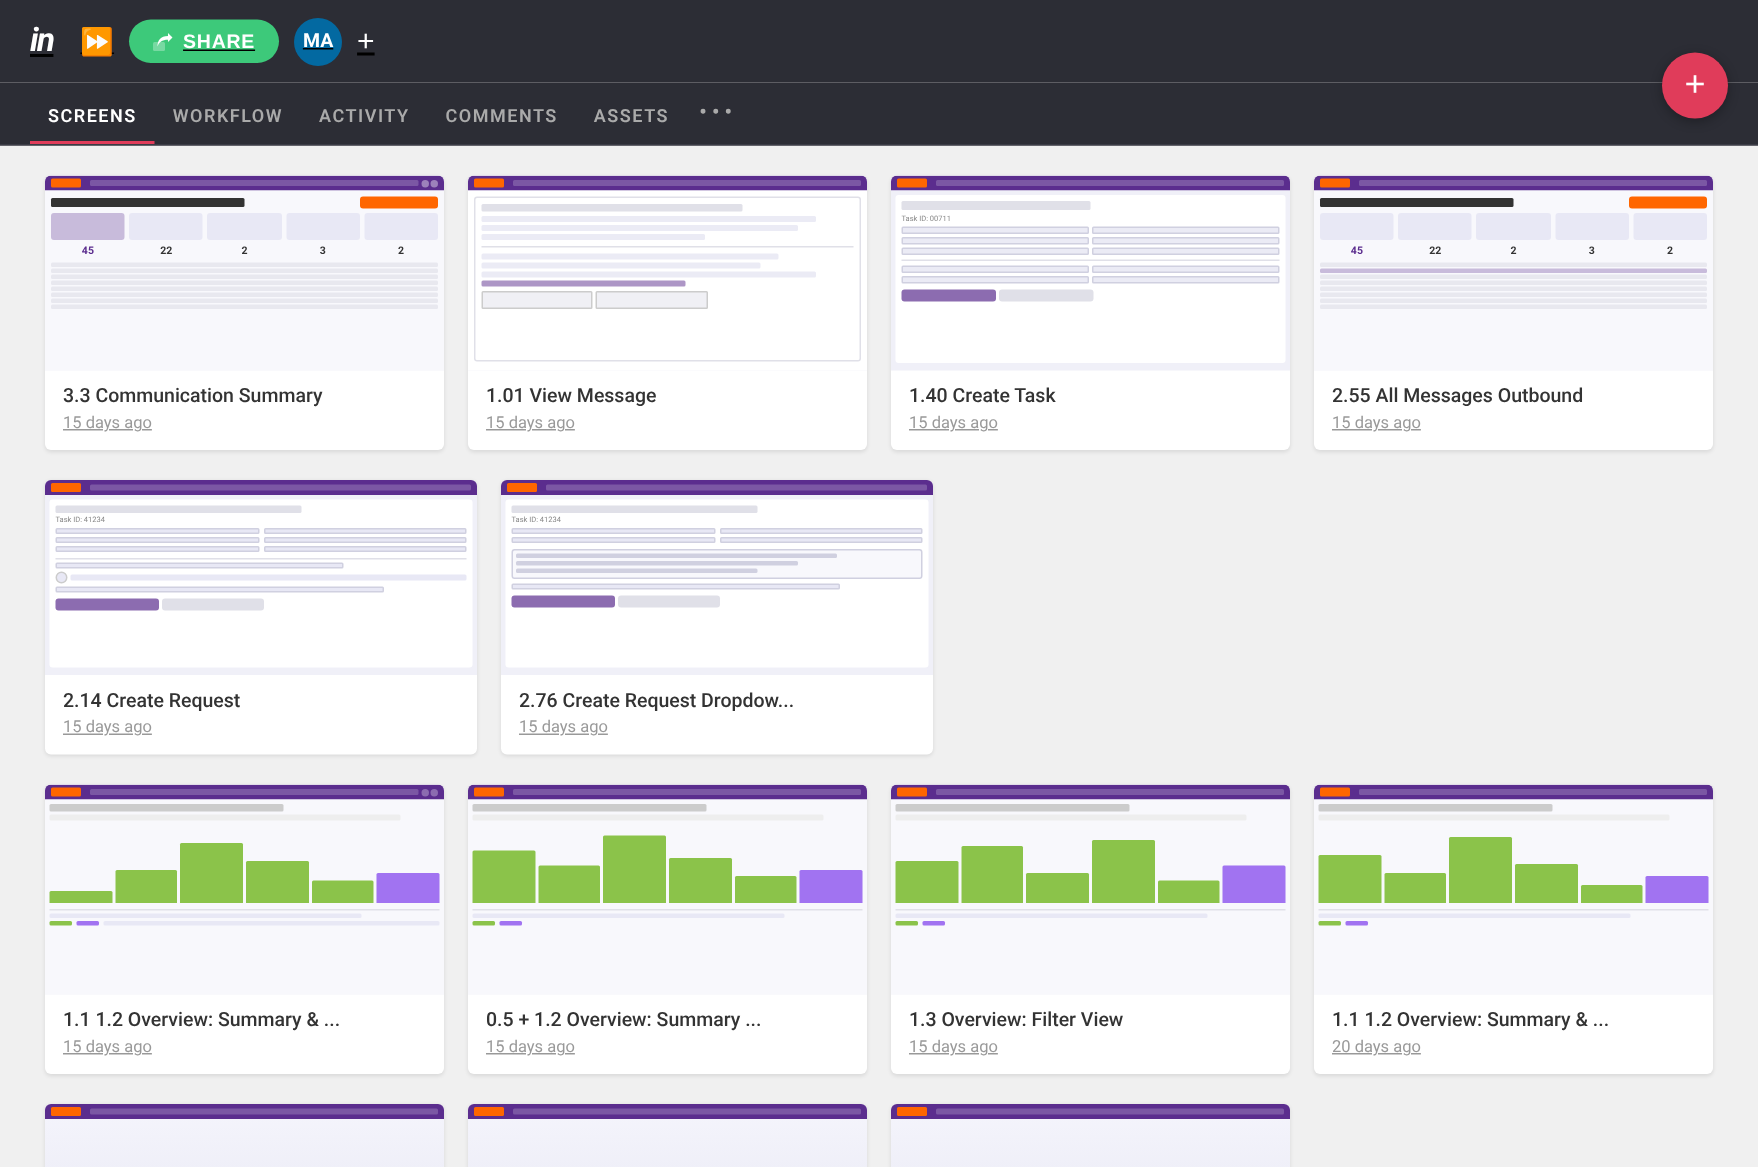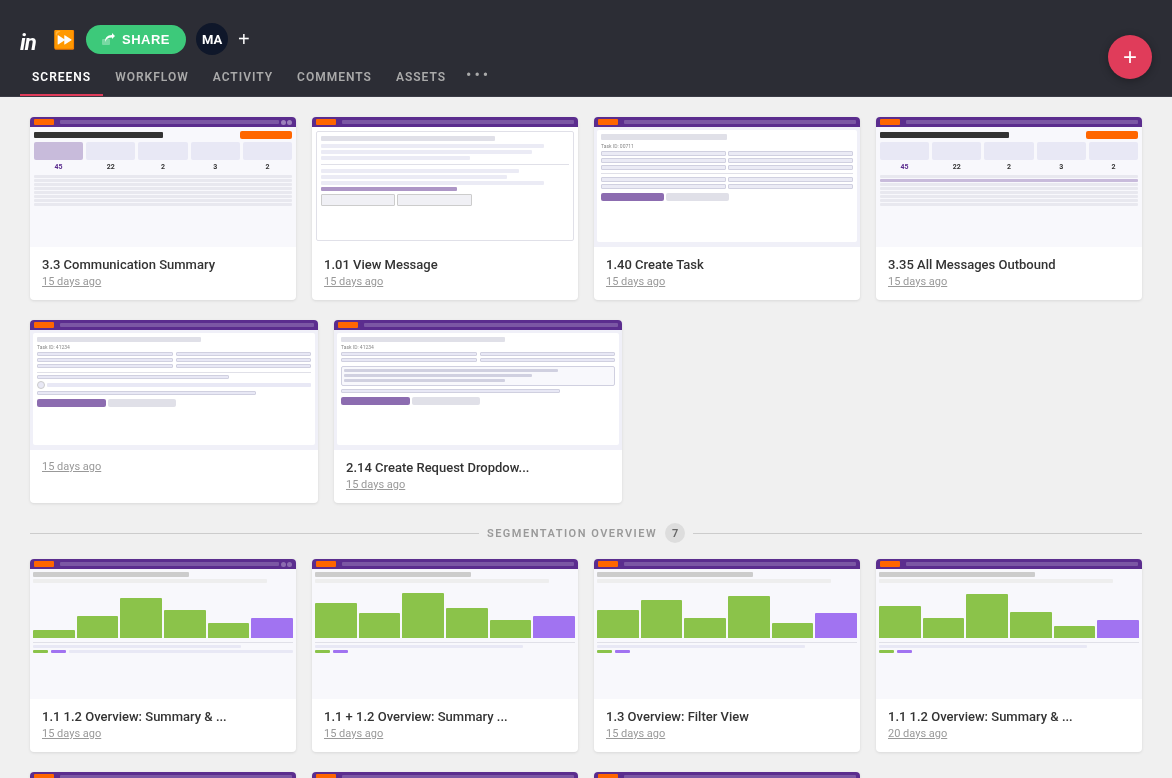--- a/index.html
+++ b/index.html
@@ -8,23 +8,24 @@
       background: #f0f0f0;
       min-height: 778px;
       width: 1172px;
       overflow-x: hidden;
     }
     
     .header {
       background: #2c2d35;
       height: 55px;
       display: flex;
-      align-items: flex-end;
+      align-items: center;
       padding: 0 20px;
       position: relative;
+      text-decoration: underline;
     }
     .header-logo {
       color: white;
       font-size: 22px;
       font-style: italic;
       font-weight: bold;
       margin-right: 18px;
       letter-spacing: -1px;
     }
     .header-title {
@@ -53,21 +54,21 @@
       letter-spacing: 0.5px;
     }
     .share-icon-svg {
       width: 14px;
       height: 14px;
     }
     .avatar-circle {
       width: 32px;
       height: 32px;
       border-radius: 50%;
-      background: #0f172a;
+      background: #0369a1;
       display: flex;
       align-items: center;
       justify-content: center;
       color: white;
       font-size: 13px;
       font-weight: bold;
       cursor: pointer;
     }
     .btn-plus-header {
       color: white;
@@ -465,21 +466,21 @@
               <div class="thumb-table-row"></div>
               <div class="thumb-table-row"></div>
               <div class="thumb-table-row"></div>
               <div class="thumb-table-row"></div>
               <div class="thumb-table-row"></div>
             </div>
           </div>
         </div>
       </div>
       <div class="card-info">
-        <div class="card-name">3.35 All Messages Outbound</div>
+        <div class="card-name">2.55 All Messages Outbound</div>
         <div class="card-time">15 days ago</div>
       </div>
     </div>
   </div>
 
   <div class="card-grid-2">
 
     <div class="screen-card">
       <div class="screen-thumb">
         <div class="thumb-inner">
@@ -512,20 +513,21 @@
               <div style="height:4px;width:80%;background:#e8e8f5;border-radius:1px;border:0.5px solid #d0d0e0;margin-bottom:2px;"></div>
               <div style="display:flex;gap:2px;margin-top:4px;">
                 <div style="height:8px;width:25%;background:#5b2d8e;border-radius:2px;opacity:0.7;"></div>
                 <div style="height:8px;width:25%;background:#e0e0e8;border-radius:2px;"></div>
               </div>
             </div>
           </div>
         </div>
       </div>
       <div class="card-info">
+        <div class="card-name">2.14 Create Request</div>
         <div class="card-time">15 days ago</div>
       </div>
     </div>
 
     <div class="screen-card">
       <div class="screen-thumb">
         <div class="thumb-inner">
           <div class="thumb-topbar">
             <div class="thumb-topbar-logo"></div>
             <div style="height:4px;flex:1;background:rgba(255,255,255,0.2);border-radius:1px;"></div>
@@ -552,32 +554,26 @@
               <div style="height:4px;width:80%;background:#e8e8f5;border-radius:1px;border:0.5px solid #d0d0e0;margin-bottom:2px;"></div>
               <div style="display:flex;gap:2px;margin-top:4px;">
                 <div style="height:8px;width:25%;background:#5b2d8e;border-radius:2px;opacity:0.7;"></div>
                 <div style="height:8px;width:25%;background:#e0e0e8;border-radius:2px;"></div>
               </div>
             </div>
           </div>
         </div>
       </div>
       <div class="card-info">
-        <div class="card-name">2.14 Create Request Dropdow...</div>
+        <div class="card-name">2.76 Create Request Dropdow...</div>
         <div class="card-time">15 days ago</div>
       </div>
     </div>
   </div>
 
-  <div class="section-header">
-    <div class="section-header-line"></div>
-    <div class="section-header-text">SEGMENTATION OVERVIEW</div>
-    <div class="section-header-badge">7</div>
-    <div class="section-header-line"></div>
-  </div>
 
   <div class="card-grid">
 
     <div class="screen-card">
       <div class="screen-thumb" style="height:140px;">
         <div class="thumb-inner" style="height:140px;">
           <div class="thumb-topbar">
             <div class="thumb-topbar-logo"></div>
             <div style="height:4px;flex:1;background:rgba(255,255,255,0.2);border-radius:1px;"></div>
             <div style="display:flex;gap:1px;">
@@ -657,21 +653,21 @@
             <div style="height:1px;background:#e0e0e8;margin:2px 0;"></div>
             <div style="height:3px;width:80%;background:#e8e8f5;border-radius:1px;margin-bottom:2px;"></div>
             <div style="display:flex;gap:3px;">
               <div style="height:3px;width:15px;background:#8bc34a;border-radius:1px;"></div>
               <div style="height:3px;width:15px;background:#7c3aed;border-radius:1px;opacity:0.7;"></div>
             </div>
           </div>
         </div>
       </div>
       <div class="card-info">
-        <div class="card-name">1.1 + 1.2 Overview: Summary ...</div>
+        <div class="card-name">0.5 + 1.2 Overview: Summary ...</div>
         <div class="card-time">15 days ago</div>
       </div>
     </div>
 
     <div class="screen-card">
       <div class="screen-thumb" style="height:140px;">
         <div class="thumb-inner" style="height:140px;">
           <div class="thumb-topbar">
             <div class="thumb-topbar-logo"></div>
             <div style="height:4px;flex:1;background:rgba(255,255,255,0.2);border-radius:1px;"></div>

